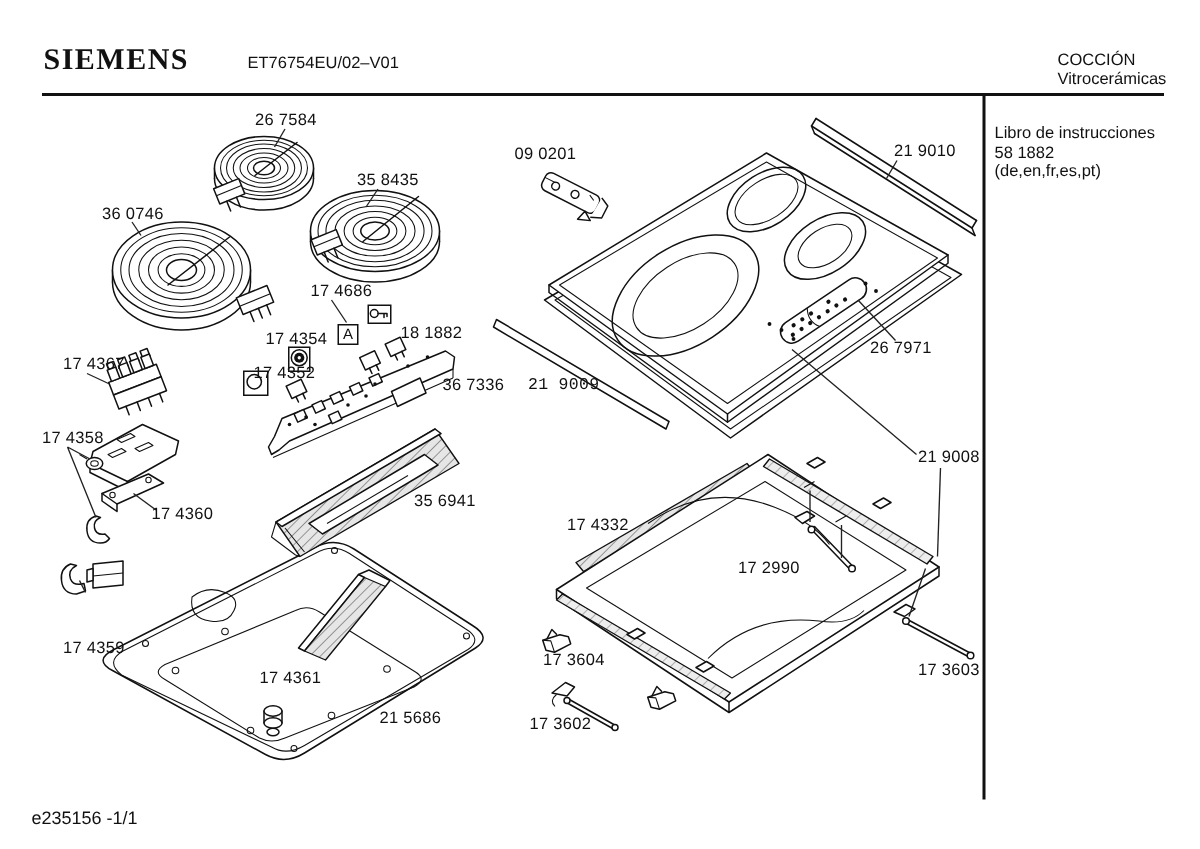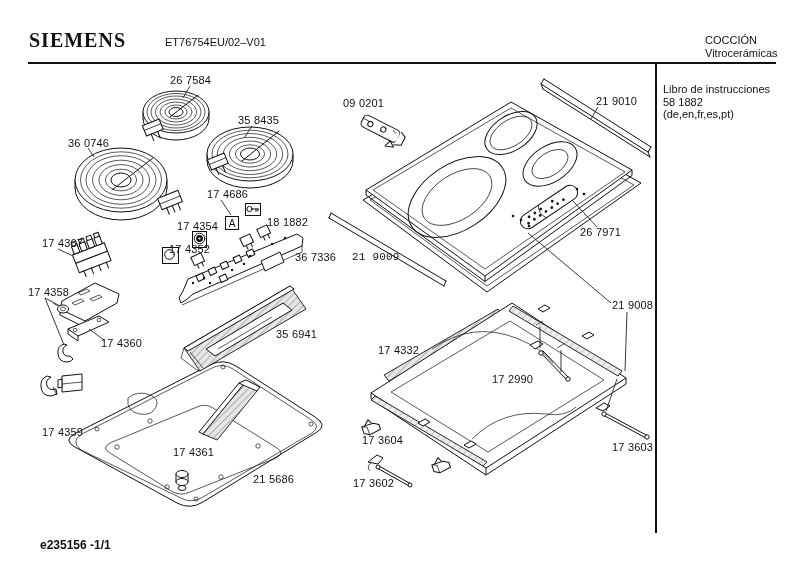--- a/index.html
+++ b/index.html
@@ -7,21 +7,21 @@
     width:800px;height:566px;position:relative;background:#fff;
     font-family:"Liberation Sans", sans-serif;color:#111;overflow:hidden;
   }
   .abs{position:absolute;}
   .brand{left:29px;top:29px;font-size:20px;font-weight:800;letter-spacing:1px;font-family:Liberation Serif, serif;}
   .model{left:165px;top:36px;font-size:11px;}
   .prodline{left:705px;top:34px;font-size:11px;line-height:13px;}
   .toprule{left:28px;top:62px;width:748px;height:2px;background:#111;}
   .vdivider{left:655px;top:63px;width:2px;height:470px;background:#111;}
   .infopanel{left:663px;top:83px;font-size:11px;line-height:12.5px;}
-  .footer{left:40px;top:538px;font-size:12px;font-weight:bold;}
+  .footer{left:21px;top:538px;font-size:12px;}
   .part-label{position:absolute;font-size:11px;white-space:nowrap;letter-spacing:.2px;}
   .sym-box{position:absolute;border:1.3px solid #111;background:#fff;
     display:flex;align-items:center;justify-content:center;box-sizing:border-box;}
   .a-box{left:225px;top:216px;width:14px;height:14px;font-size:10px;}
   .key-box{left:245px;top:203px;width:16px;height:13px;}
   .knob-box{left:192px;top:231px;width:15px;height:17px;}
   .ring-box{left:162px;top:247px;width:17px;height:17px;}
   svg{position:absolute;left:0;top:0;}
   .ln{stroke:#111;fill:none;stroke-width:1;stroke-linejoin:round;stroke-linecap:round;}
   .th{stroke:#111;fill:none;stroke-width:.7;stroke-linejoin:round;}

